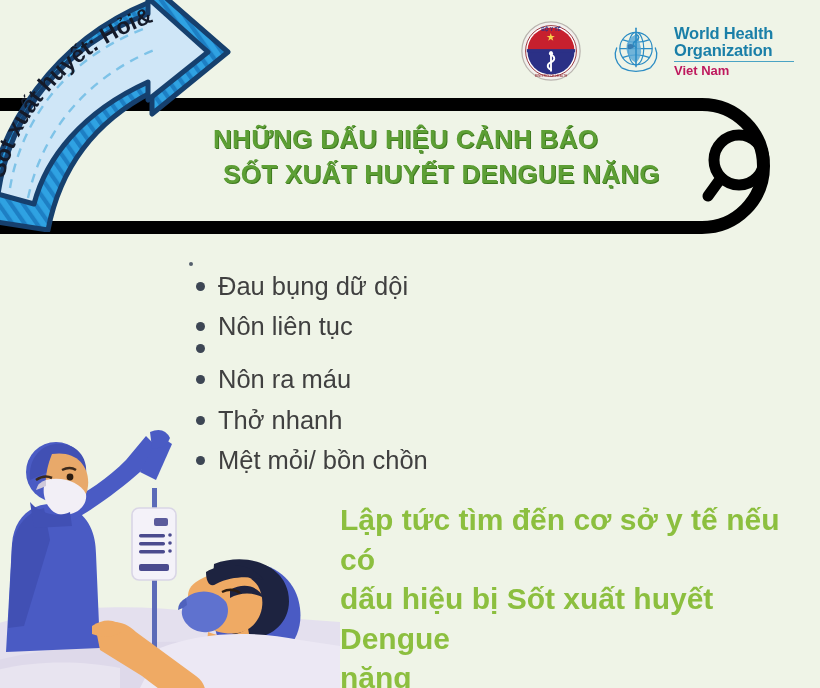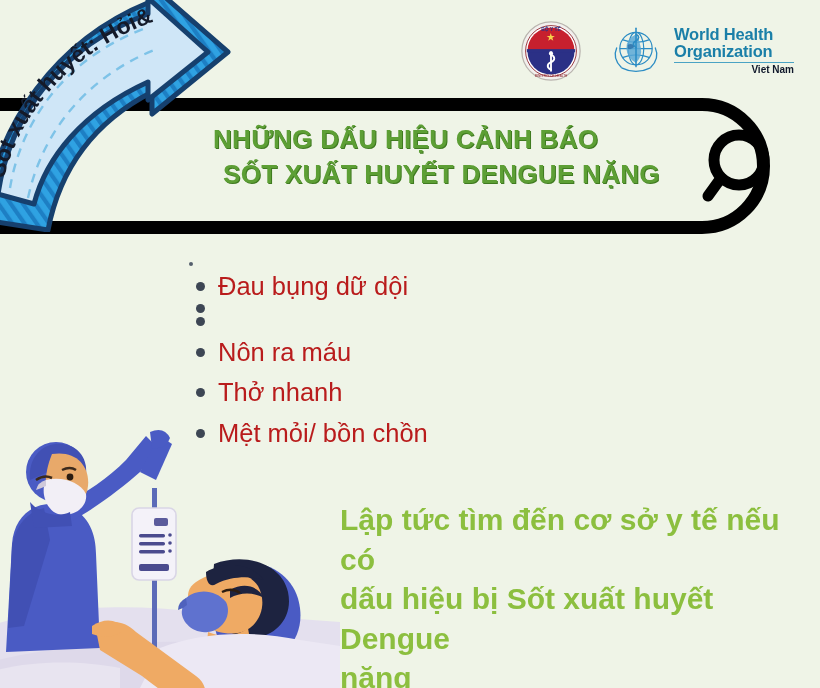--- a/index.html
+++ b/index.html
@@ -13,21 +13,21 @@
   .stage{position:absolute;inset:0;width:820px;height:688px;overflow:hidden;background:#eff4e7;}
 
   
   .logos{position:absolute;top:8px;left:520px;width:290px;height:86px;display:flex;align-items:center;gap:24px;}
   .moh-logo{width:62px;height:62px;position:relative;}
   .who-logo{display:flex;align-items:center;gap:8px;}
   .who-emblem{width:60px;height:60px;}
   .who-text{display:flex;flex-direction:column;line-height:1.04;}
   .who-l1,.who-l2{color:#1a7fa8;font-weight:bold;font-size:16.5px;letter-spacing:-0.2px;}
   .who-rule{height:1px;background:#4aa3c4;margin:2px 0 2px 0;width:120px;}
-  .who-country{color:#0f172a;font-weight:bold;font-size:10px;text-align:right;width:120px;}
+  .who-country{color:#be185d;font-weight:bold;font-size:13px;text-align:left;width:120px;}
 
   
   .black-frame{
     position:absolute;left:-60px;top:98px;width:830px;height:136px;
     border:13px solid #000;border-radius:0 68px 68px 0;
     box-sizing:border-box;background:transparent;
   }
 
   
   .title{
@@ -42,21 +42,21 @@
   
   .magnifier{position:absolute;left:697px;top:126px;width:76px;height:86px;}
 
   
   .arrow-wrap{position:absolute;left:-18px;top:-8px;width:300px;height:240px;}
 
   
   .bullets{position:absolute;left:196px;top:268px;width:430px;}
   .bullet-row{display:flex;align-items:baseline;gap:13px;margin-bottom:4px;}
   .bullet-dot{width:9px;height:9px;border-radius:50%;background:#3d4654;flex:0 0 auto;position:relative;top:-4px;}
-  .bullet-text{color:#b91c1c;font-size:25.5px;line-height:1.42;white-space:nowrap;}
+  .bullet-text{color:#404040;font-size:25.5px;line-height:1.42;white-space:nowrap;}
   .stray-dot{position:absolute;left:189px;top:262px;width:4px;height:4px;border-radius:50%;background:#555f6d;}
 
   
   .cta{
     position:absolute;left:340px;top:500px;width:450px;
     color:#8cbf3f;font-weight:bold;font-size:30px;line-height:1.32;
   }
 
   
   .illus{position:absolute;left:0;top:376px;width:340px;height:312px;}
@@ -160,20 +160,21 @@
   </div>
 
   <div class="stray-dot"></div>
   <div class="bullets">
     <div class="bullet-row">
       <span class="bullet-dot"></span>
       <span class="bullet-text">Đau bụng dữ dội</span>
     </div>
     <div class="bullet-row">
       <span class="bullet-dot"></span>
+      <span class="bullet-text">Nôn liên tục</span>
     </div>
     <div class="bullet-row">
       <span class="bullet-dot"></span>
     </div>
     <div class="bullet-row">
       <span class="bullet-dot"></span>
       <span class="bullet-text">Nôn ra máu</span>
     </div>
     <div class="bullet-row">
       <span class="bullet-dot"></span>

